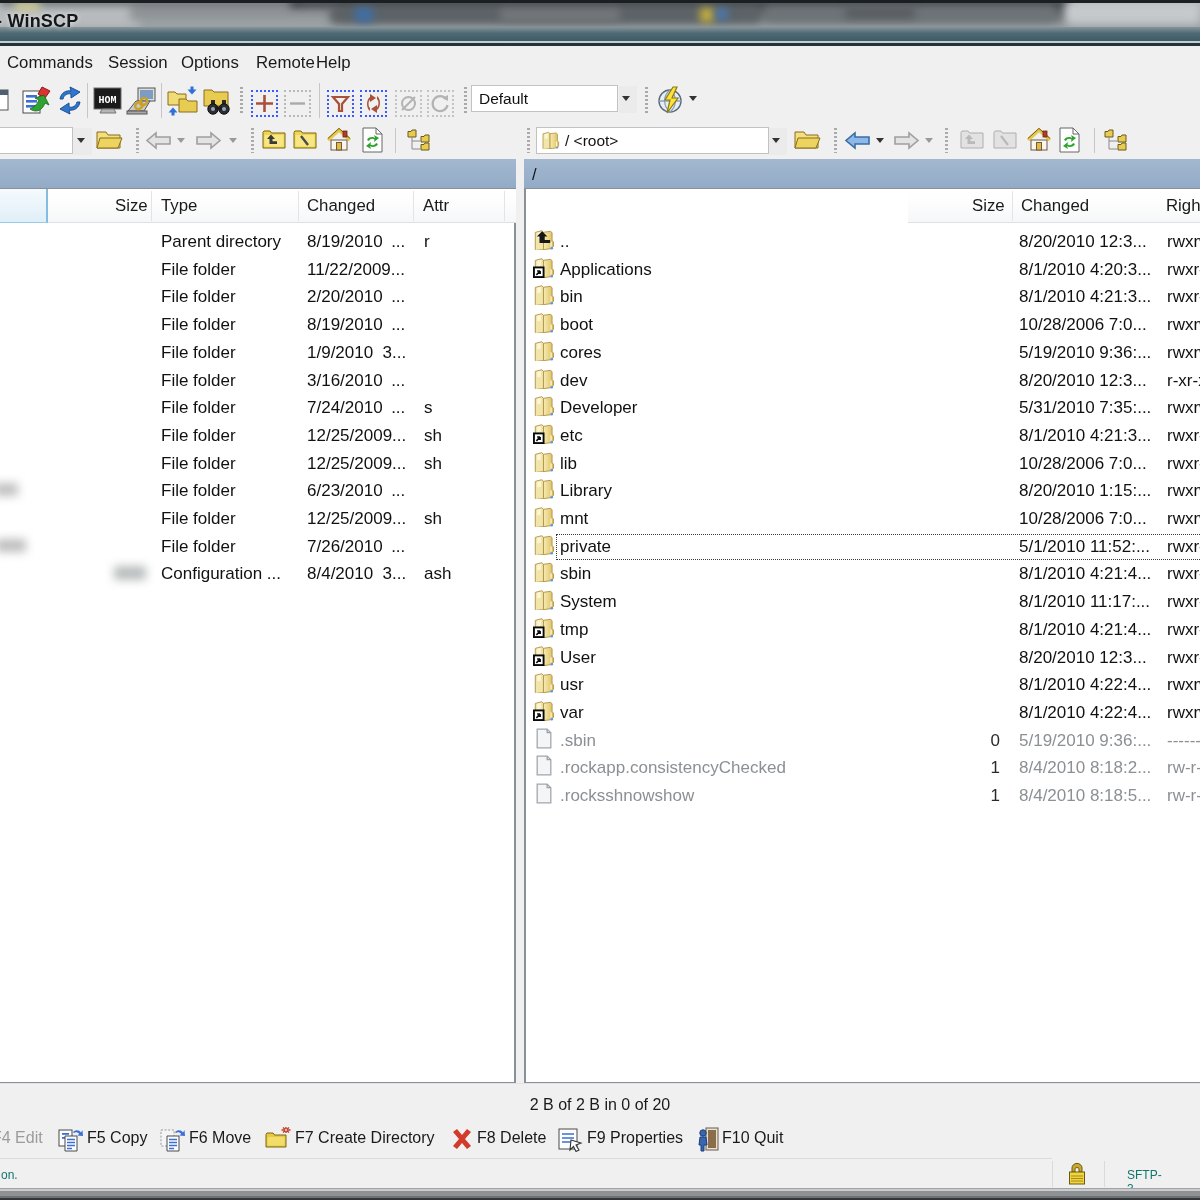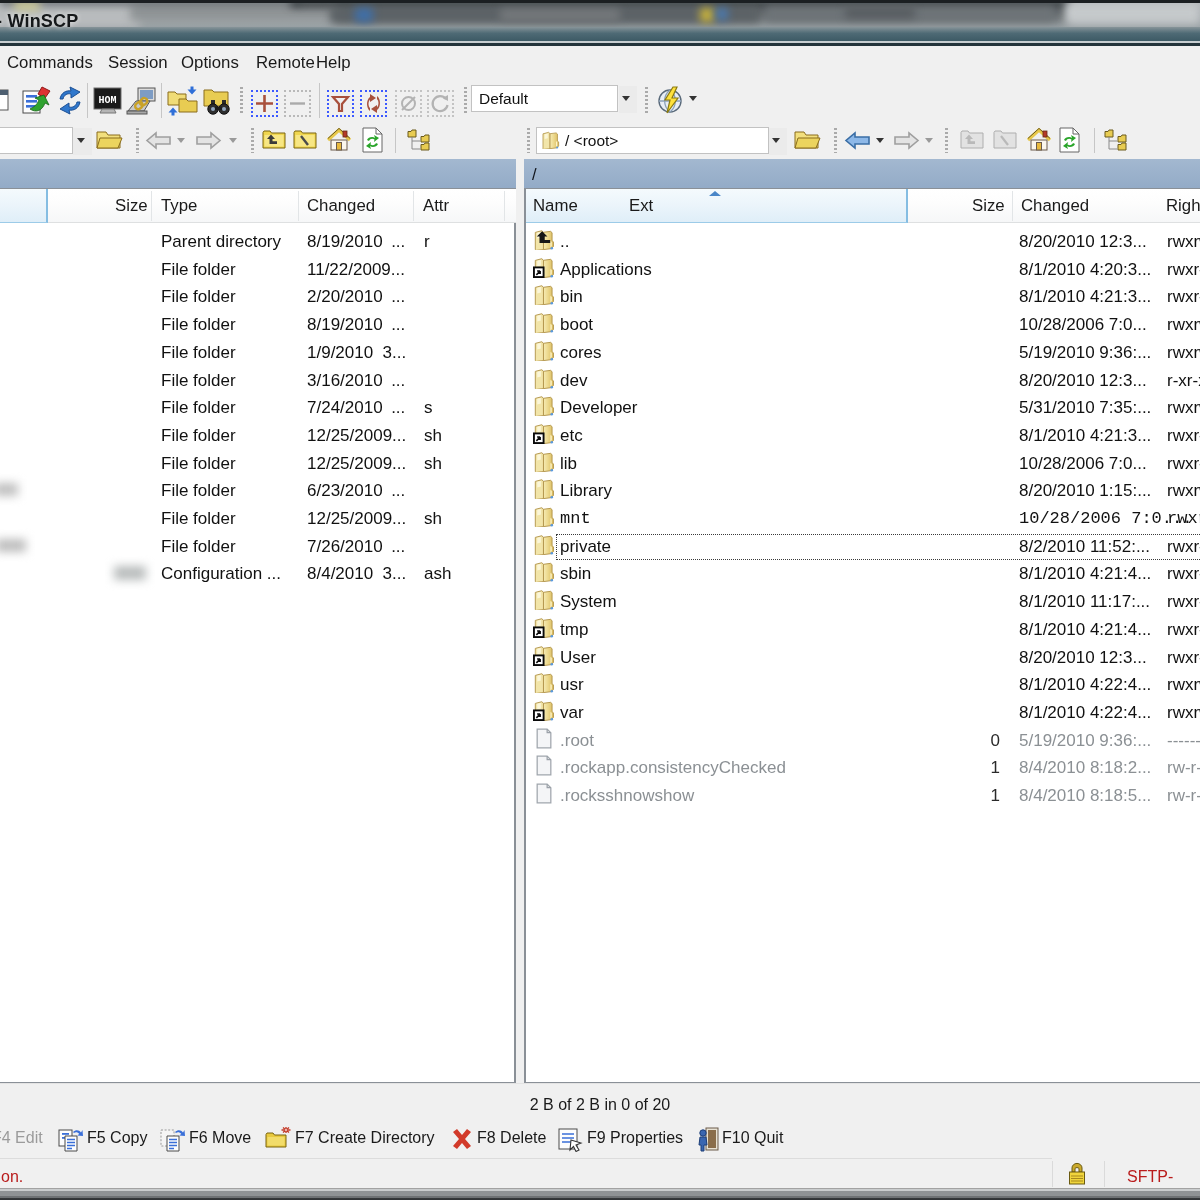--- a/index.html
+++ b/index.html
@@ -42,21 +42,21 @@
   .hdr.sorted{background:linear-gradient(#f4fafd,#ecf5fb 45%,#dfeef8);border-bottom:1px solid #9ccbe8;}
   .hdrsep{position:absolute;top:2px;height:30px;width:1px;background:#e2e5e7;}
   .hdrtxt{position:absolute;top:7px;font-size:16.8px;color:#1a1a1a;}
   .row{position:absolute;height:28px;font-size:17px;color:#111;white-space:pre;}
   .gray{color:#8b9094;}
   
   #statusline{left:0;top:1083px;width:1200px;height:37px;background:#f0f0f0;
     border-top:1px solid #e3e3e3;}
   #fbar{left:0;top:1120px;width:1200px;height:38px;background:#f0f0f0;font-size:16px;color:#1a1a1a;}
   #statusbar{left:0;top:1158px;width:1052px;height:30px;background:#f0f0f0;
-    border-top:1px solid #dcdcdc;font-size:16px;color:#b91c1c;}
+    border-top:1px solid #dcdcdc;font-size:12px;color:#0f766e;}
   #bottomstrip{left:0;top:1188px;width:1200px;height:12px;
     background:linear-gradient(#a2a2a2 0,#a2a2a2 1px,#c9cccd 1px,#c9cccd 3px,
       #8e9294 3px,#8e9294 8px,#6e7274 8px,#6e7274 10px,#35393b 10px,#2e3234 12px);}
   .fitem{position:absolute;top:9px;}
 </style>
 </head>
 <body>
 
 <div class="abs" id="titlebar">
   <div class="abs" style="left:0;top:0;width:1200px;height:34px;background:linear-gradient(#b0b4b6,#a2a8ab 60%,#8f9a9f);"></div>
@@ -340,27 +340,20 @@
 <div class="row" style="left:0;top:231.9px;width:514px;"><span class="abs" style="left:161px;top:5px;">File folder</span><span class="abs" style="left:307px;top:5px;">12/25/2009...</span><span class="abs" style="left:424px;top:5px;">sh</span></div>
 <div class="row" style="left:0;top:259.6px;width:514px;"><span class="abs" style="left:161px;top:5px;">File folder</span><span class="abs" style="left:307px;top:5px;">12/25/2009...</span><span class="abs" style="left:424px;top:5px;">sh</span></div>
 <div class="row" style="left:0;top:287.3px;width:514px;"><div class="abs" style="left:-6px;top:7px;width:24px;height:13px;background:#c0c0c0;filter:blur(5px);"></div><span class="abs" style="left:161px;top:5px;">File folder</span><span class="abs" style="left:307px;top:5px;">6/23/2010 ...</span></div>
 <div class="row" style="left:0;top:315.0px;width:514px;"><span class="abs" style="left:161px;top:5px;">File folder</span><span class="abs" style="left:307px;top:5px;">12/25/2009...</span><span class="abs" style="left:424px;top:5px;">sh</span></div>
 <div class="row" style="left:0;top:342.7px;width:514px;"><div class="abs" style="left:-4px;top:7px;width:30px;height:13px;background:#bdbdbd;filter:blur(5px);"></div><span class="abs" style="left:161px;top:5px;">File folder</span><span class="abs" style="left:307px;top:5px;">7/26/2010 ...</span></div>
 <div class="row" style="left:0;top:370.4px;width:514px;"><div class="abs" style="left:114px;top:7px;width:32px;height:14px;background:#b9bdbd;filter:blur(5px);"></div><span class="abs" style="left:161px;top:5px;">Configuration ...</span><span class="abs" style="left:307px;top:5px;">8/4/2010  3...</span><span class="abs" style="left:424px;top:5px;">ash</span></div>
     </div>
 </div>
 
 <div class="abs" id="panelR">
-  <div class="hdr sorted" style="left:0;width:382px;border-right:2px solid #85bde2;">
-    <span class="hdrtxt" style="left:7px;">Name</span>
-    <span class="hdrtxt" style="left:103px;">Ext</span>
-    <div style="position:absolute;left:183px;top:2px;width:0;height:0;
-      border-left:6.5px solid transparent;border-right:6.5px solid transparent;
-      border-bottom:5.5px solid #4a86c8;"></div>
-  </div>
   <div class="hdr" style="left:382px;width:251px;">
     <span class="hdrtxt" style="left:64px;">Size</span>
     <span class="hdrtxt" style="left:113px;">Changed</span>
     <div class="hdrsep" style="left:104px;"></div>
   </div>
   <div class="hdr" style="left:633px;width:43px;">
     <span class="hdrtxt" style="left:7px;">Righ</span>
   </div>
   <div id="rrows">
       <div class="row" style="left:0;top:38.0px;width:674px;"><svg class="abs" style="left:7px;top:1px" width="22" height="22" viewBox="0 0 21 21">
@@ -391,26 +384,26 @@
           <use href="#folder"></use>
           <rect x="0.9" y="10.9" width="9.2" height="9.2" fill="#fff" stroke="#0a0a0a" stroke-width="1.8"></rect>
           <path d="M3.2 18 L6.8 14.4 M6.8 14.4 L3.9 14.4 M6.8 14.4 L6.8 17.3" stroke="#0a0a0a" stroke-width="1.5" fill="none"></path>
         </svg><span class="abs" style="left:34px;top:5px;">etc</span><span class="abs" style="left:493px;top:5px;">8/1/2010 4:21:3...</span><span class="abs" style="left:641px;top:5px;">rwxr-</span></div>
 <div class="row" style="left:0;top:259.6px;width:674px;"><svg class="abs" style="left:7px;top:1px" width="22" height="22" viewBox="0 0 21 21">
           <use href="#folder"></use>
         </svg><span class="abs" style="left:34px;top:5px;">lib</span><span class="abs" style="left:493px;top:5px;">10/28/2006 7:0...</span><span class="abs" style="left:641px;top:5px;">rwxr-</span></div>
 <div class="row" style="left:0;top:287.3px;width:674px;"><svg class="abs" style="left:7px;top:1px" width="22" height="22" viewBox="0 0 21 21">
           <use href="#folder"></use>
         </svg><span class="abs" style="left:34px;top:5px;">Library</span><span class="abs" style="left:493px;top:5px;">8/20/2010 1:15:...</span><span class="abs" style="left:641px;top:5px;">rwxrw</span></div>
-<div class="row" style="left:0;top:315.0px;width:626px;font-family:Liberation Mono, monospace;"><svg class="abs" style="left:7px;top:1px" width="22" height="22" viewBox="0 0 21 21">
+<div class="row" style="left:0;top:315.0px;width:626px;"><svg class="abs" style="left:7px;top:1px" width="22" height="22" viewBox="0 0 21 21">
           <use href="#folder"></use>
         </svg><span class="abs" style="left:34px;top:5px;">mnt</span><span class="abs" style="left:493px;top:5px;">10/28/2006 7:0...</span><span class="abs" style="left:641px;top:5px;">rwxrw</span></div>
 <div class="row" style="left:0;top:342.7px;width:674px;"><div class="abs" style="left:30px;top:2.5px;width:644px;height:26px;border-top:1px dotted #3a3a3a;border-bottom:1px dotted #3a3a3a;border-left:1px dotted #3a3a3a;box-sizing:border-box;"></div><svg class="abs" style="left:7px;top:1px" width="22" height="22" viewBox="0 0 21 21">
           <use href="#folder"></use>
-        </svg><span class="abs" style="left:34px;top:5px;">private</span><span class="abs" style="left:493px;top:5px;">8/2/2010 11:52:...</span><span class="abs" style="left:641px;top:5px;">rwxr-</span></div>
+        </svg><span class="abs" style="left:34px;top:5px;">private</span><span class="abs" style="left:493px;top:5px;">5/1/2010 11:52:...</span><span class="abs" style="left:641px;top:5px;">rwxr-</span></div>
 <div class="row" style="left:0;top:370.4px;width:674px;"><svg class="abs" style="left:7px;top:1px" width="22" height="22" viewBox="0 0 21 21">
           <use href="#folder"></use>
         </svg><span class="abs" style="left:34px;top:5px;">sbin</span><span class="abs" style="left:493px;top:5px;">8/1/2010 4:21:4...</span><span class="abs" style="left:641px;top:5px;">rwxr-</span></div>
 <div class="row" style="left:0;top:398.1px;width:674px;"><svg class="abs" style="left:7px;top:1px" width="22" height="22" viewBox="0 0 21 21">
           <use href="#folder"></use>
         </svg><span class="abs" style="left:34px;top:5px;">System</span><span class="abs" style="left:493px;top:5px;">8/1/2010 11:17:...</span><span class="abs" style="left:641px;top:5px;">rwxr-</span></div>
 <div class="row" style="left:0;top:425.8px;width:674px;"><svg class="abs" style="left:7px;top:1px" width="22" height="22" viewBox="0 0 21 21">
           <use href="#folder"></use>
           <rect x="0.9" y="10.9" width="9.2" height="9.2" fill="#fff" stroke="#0a0a0a" stroke-width="1.8"></rect>
           <path d="M3.2 18 L6.8 14.4 M6.8 14.4 L3.9 14.4 M6.8 14.4 L6.8 17.3" stroke="#0a0a0a" stroke-width="1.5" fill="none"></path>
@@ -423,21 +416,21 @@
 <div class="row" style="left:0;top:481.2px;width:674px;"><svg class="abs" style="left:7px;top:1px" width="22" height="22" viewBox="0 0 21 21">
           <use href="#folder"></use>
         </svg><span class="abs" style="left:34px;top:5px;">usr</span><span class="abs" style="left:493px;top:5px;">8/1/2010 4:22:4...</span><span class="abs" style="left:641px;top:5px;">rwxrw</span></div>
 <div class="row" style="left:0;top:508.9px;width:674px;"><svg class="abs" style="left:7px;top:1px" width="22" height="22" viewBox="0 0 21 21">
           <use href="#folder"></use>
           <rect x="0.9" y="10.9" width="9.2" height="9.2" fill="#fff" stroke="#0a0a0a" stroke-width="1.8"></rect>
           <path d="M3.2 18 L6.8 14.4 M6.8 14.4 L3.9 14.4 M6.8 14.4 L6.8 17.3" stroke="#0a0a0a" stroke-width="1.5" fill="none"></path>
         </svg><span class="abs" style="left:34px;top:5px;">var</span><span class="abs" style="left:493px;top:5px;">8/1/2010 4:22:4...</span><span class="abs" style="left:641px;top:5px;">rwxrw</span></div>
 <div class="row gray" style="left:0;top:536.6px;width:674px;"><svg class="abs" style="left:8px;top:2px" width="20" height="21" viewBox="0 0 19 20">
           <use href="#filepage"></use>
-        </svg><span class="abs" style="left:34px;top:5px;">.root</span><span class="abs" style="left:428px;top:5px;width:46px;text-align:right;color:#2a2a2a;">0</span><span class="abs" style="left:493px;top:5px;">5/19/2010 9:36:...</span><span class="abs" style="left:641px;top:5px;">------</span></div>
+        </svg><span class="abs" style="left:34px;top:5px;">.sbin</span><span class="abs" style="left:428px;top:5px;width:46px;text-align:right;color:#2a2a2a;">0</span><span class="abs" style="left:493px;top:5px;">5/19/2010 9:36:...</span><span class="abs" style="left:641px;top:5px;">------</span></div>
 <div class="row gray" style="left:0;top:564.3px;width:674px;text-decoration:underline;"><svg class="abs" style="left:8px;top:2px" width="20" height="21" viewBox="0 0 19 20">
           <use href="#filepage"></use>
         </svg><span class="abs" style="left:34px;top:5px;">.rockapp.consistencyChecked</span><span class="abs" style="left:428px;top:5px;width:46px;text-align:right;color:#2a2a2a;">1</span><span class="abs" style="left:493px;top:5px;">8/4/2010 8:18:2...</span><span class="abs" style="left:641px;top:5px;">rw-r-</span></div>
 <div class="row gray" style="left:0;top:592.0px;width:674px;"><svg class="abs" style="left:8px;top:2px" width="20" height="21" viewBox="0 0 19 20">
           <use href="#filepage"></use>
         </svg><span class="abs" style="left:34px;top:5px;">.rocksshnowshow</span><span class="abs" style="left:428px;top:5px;width:46px;text-align:right;color:#2a2a2a;">1</span><span class="abs" style="left:493px;top:5px;">8/4/2010 8:18:5...</span><span class="abs" style="left:641px;top:5px;">rw-r-</span></div>
     </div>
 </div>
 
 <div class="abs" id="statusline">

